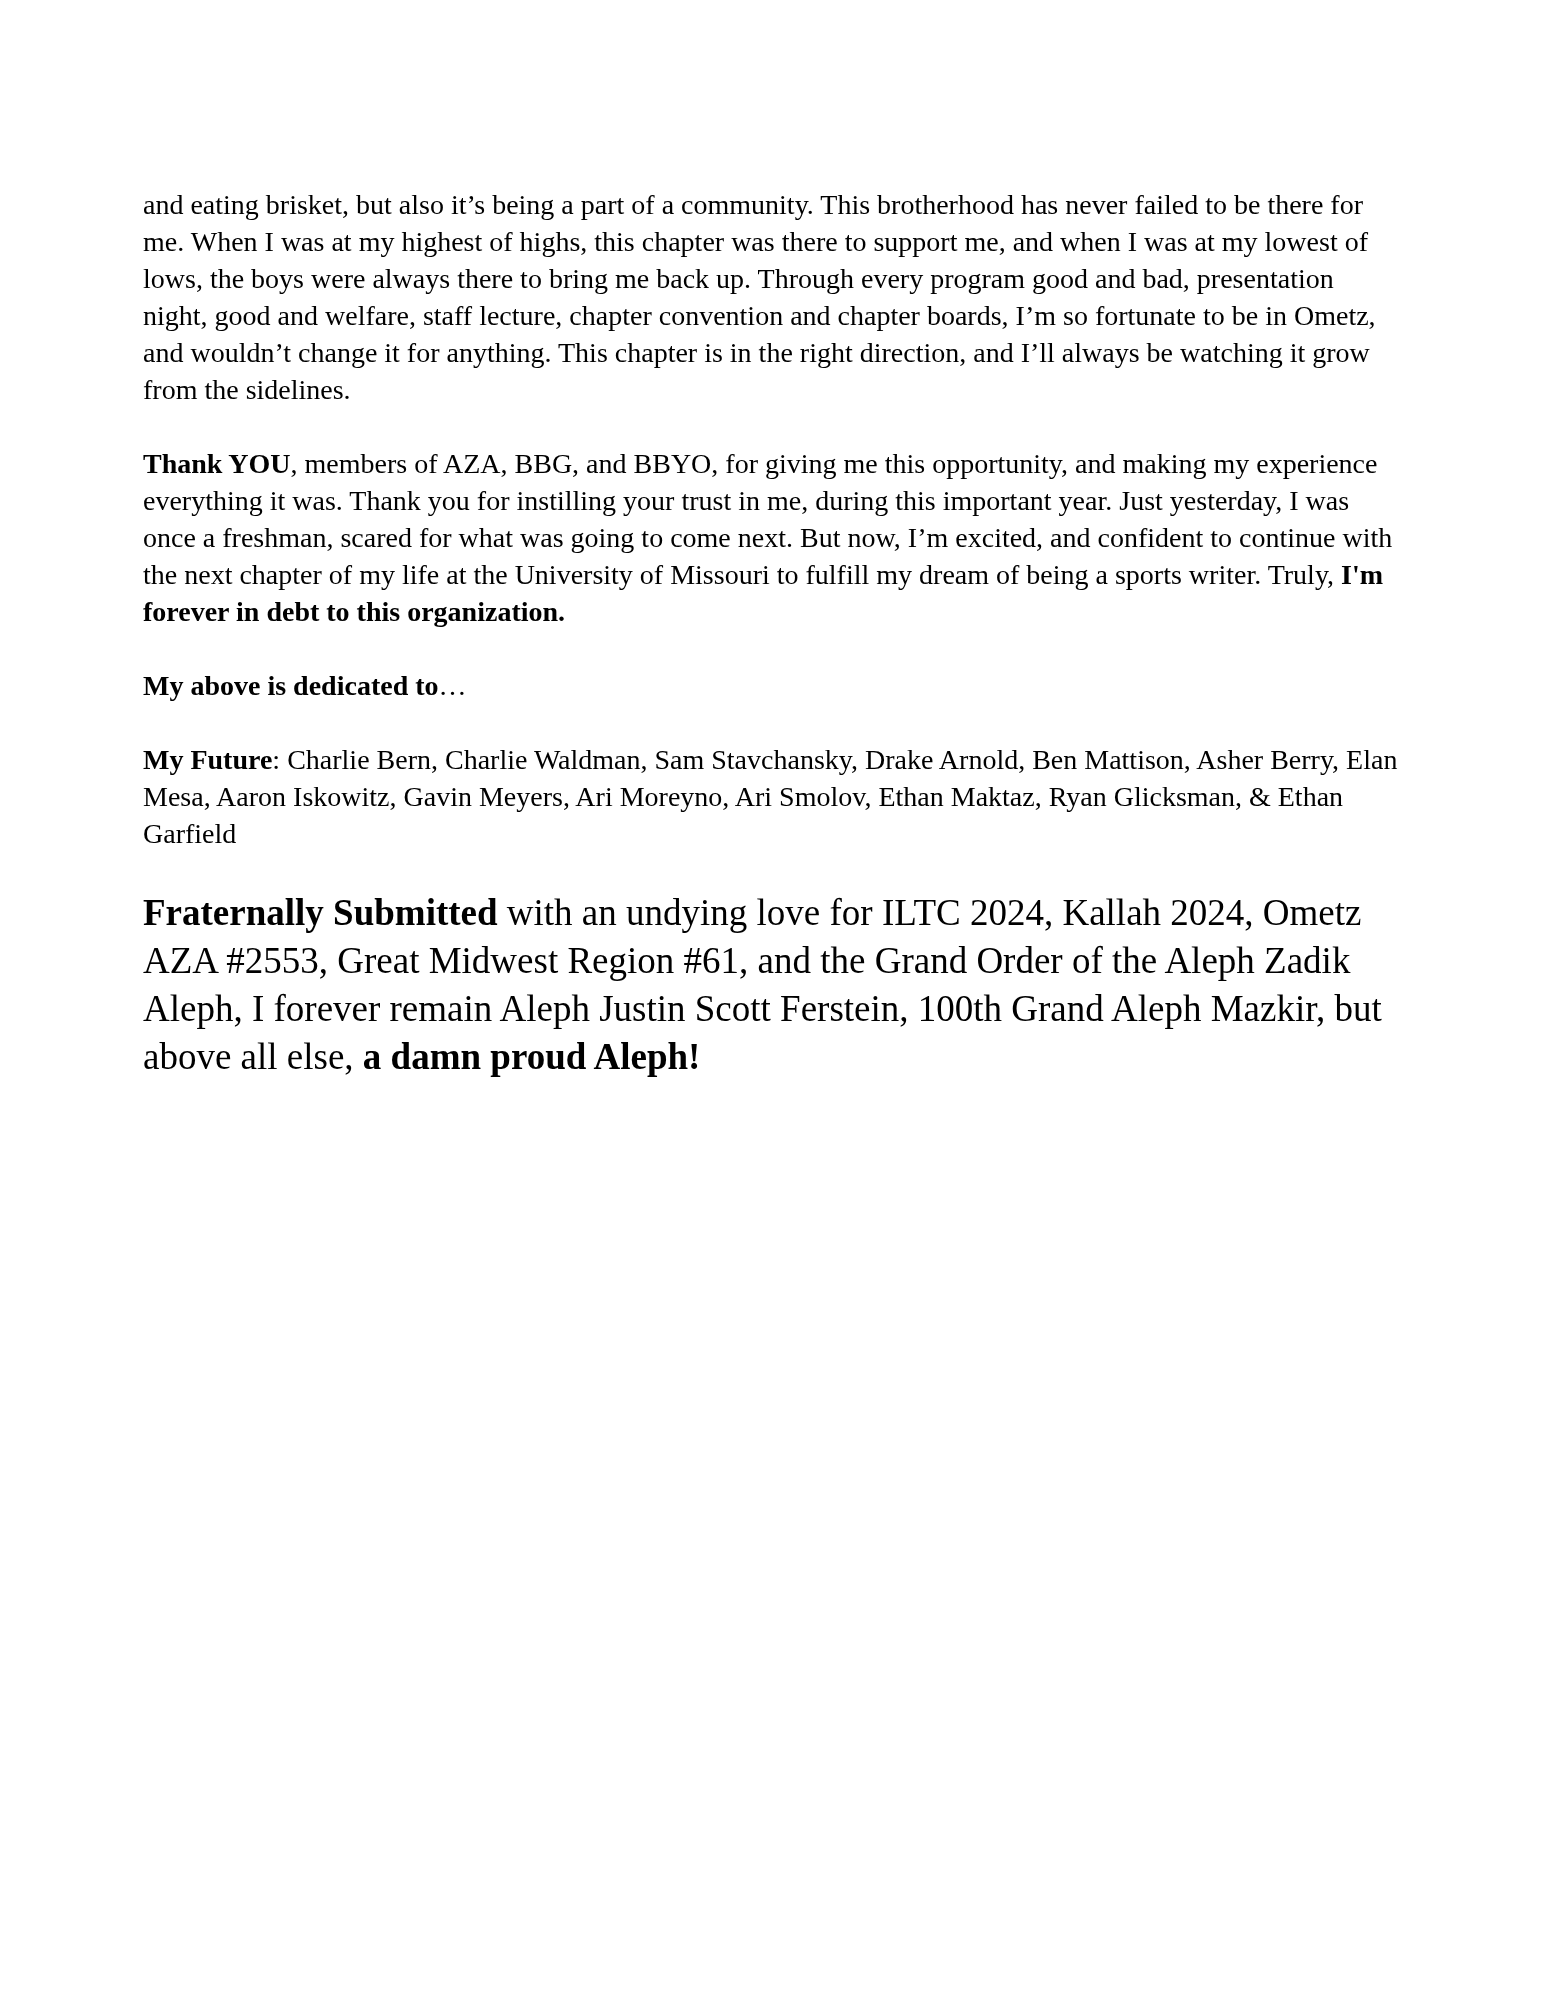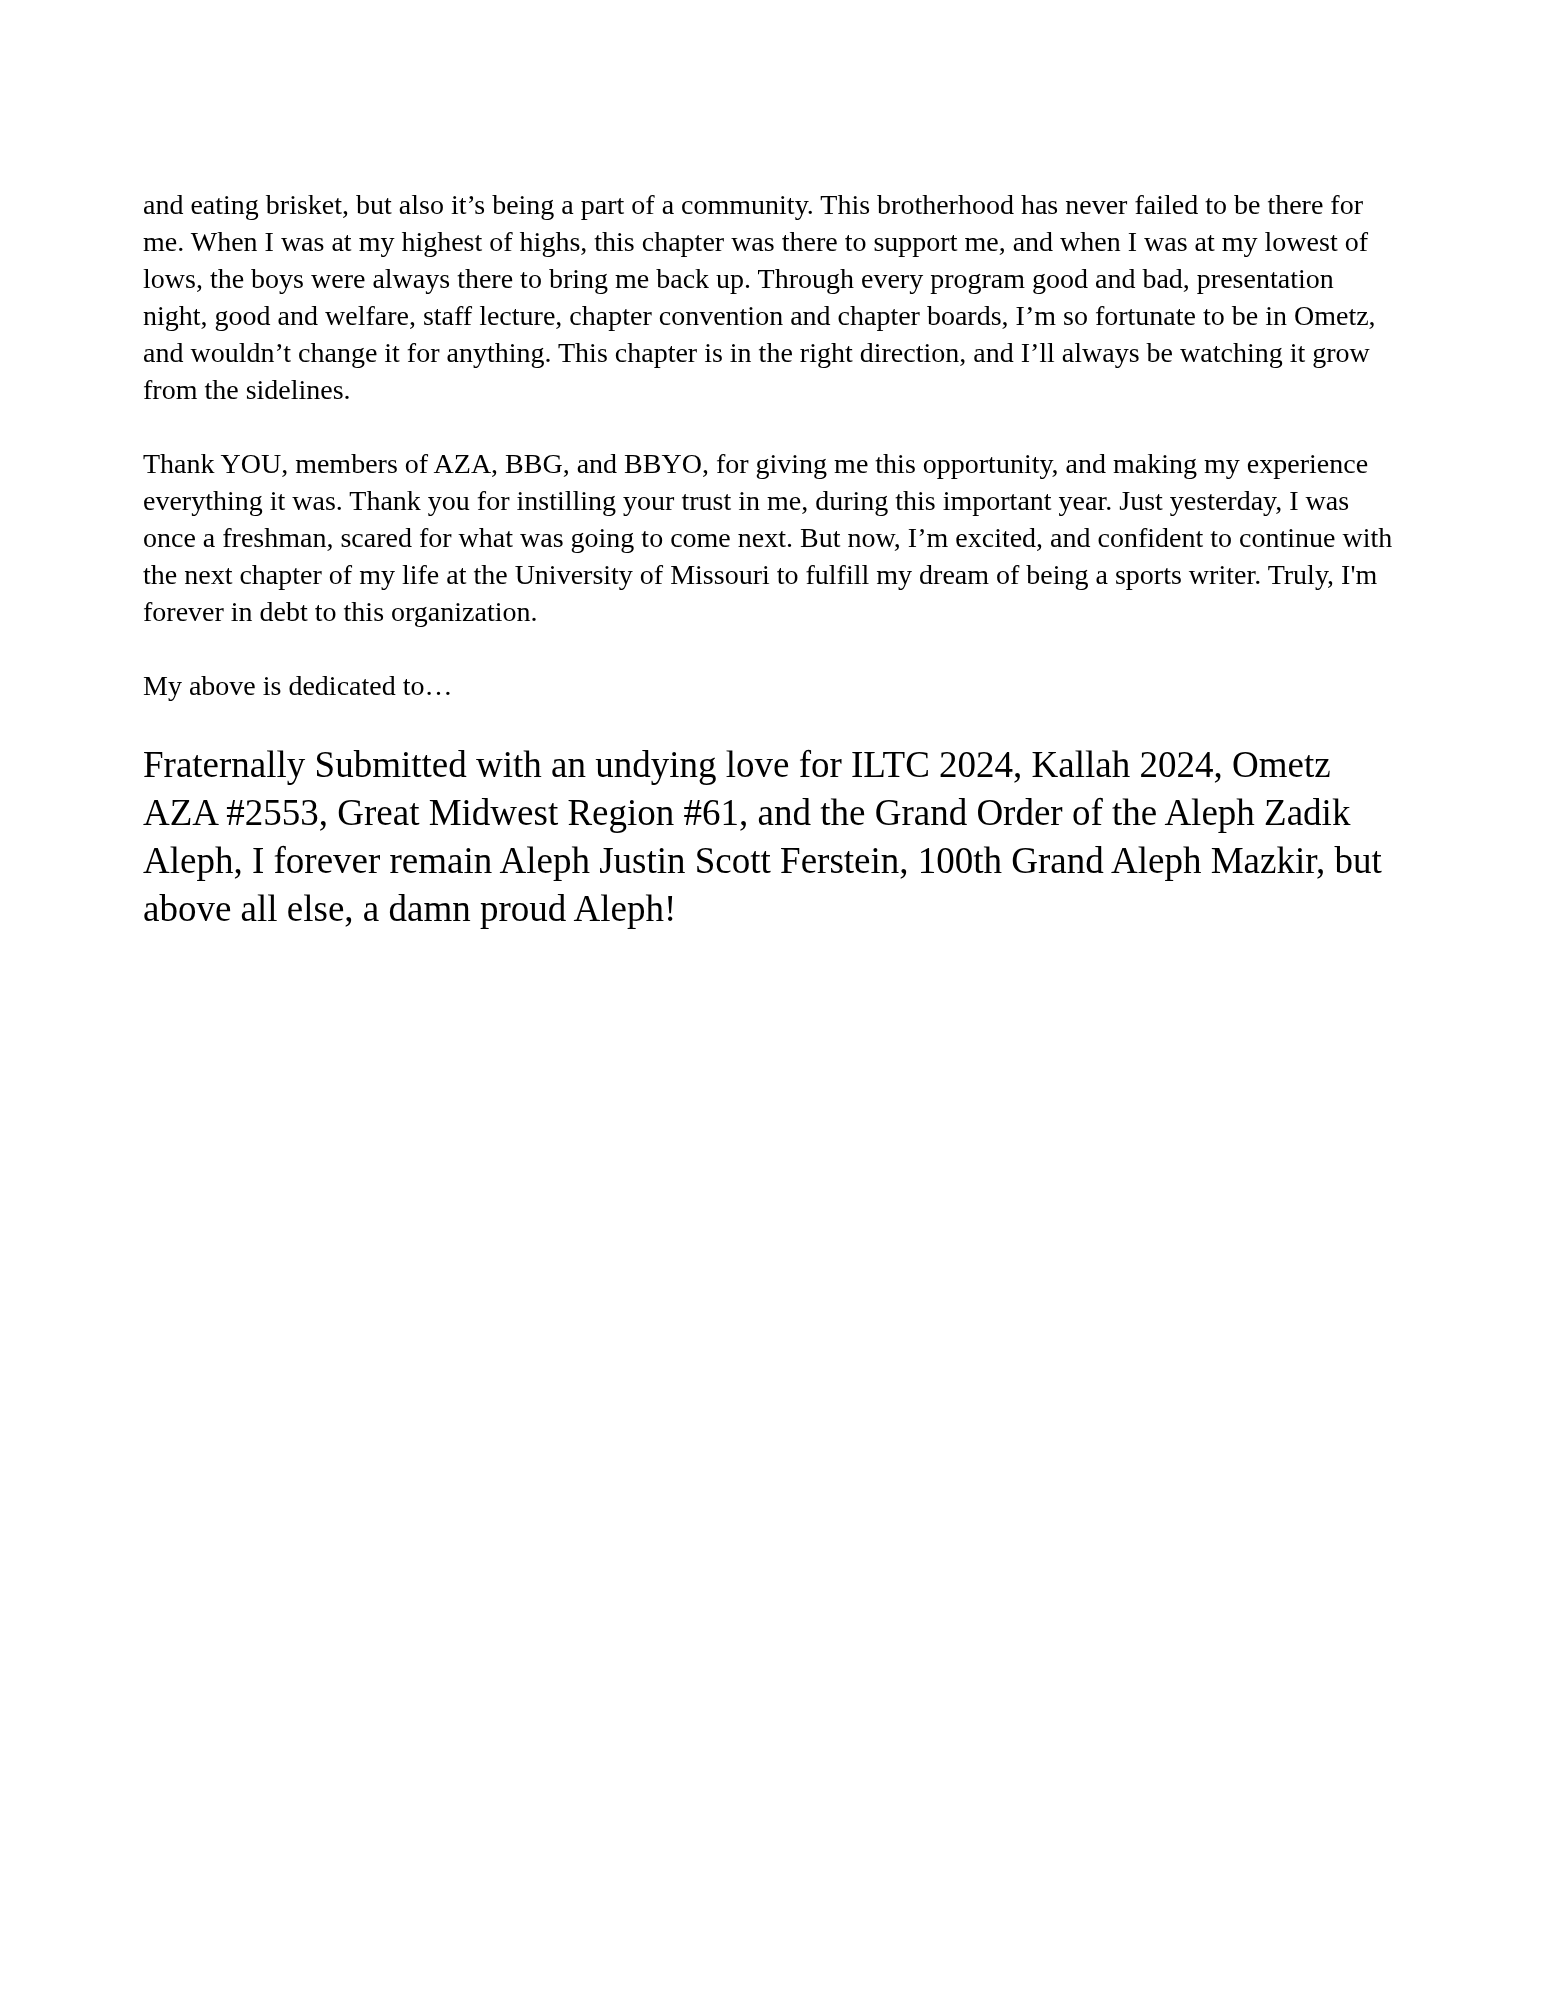--- a/index.html
+++ b/index.html
@@ -28,26 +28,27 @@
   .doc-content p {
     margin: 0 0 37px 0;
     padding: 0;
   }
   .doc-content p.large {
     font-size: 37px;
     line-height: 48px;
     margin-top: 37px;
   }
   .b {
-    font-weight: normal;
+    font-weight: bold;
   }
 </style>
 </head>
 <body>
 
 <div class="page" style="background: rgb(255, 255, 255);">
   <div class="doc-content" id="doc-content" style="color: rgb(0, 0, 0);">
       <p><span>and eating brisket, but also it’s being a part of a community. This brotherhood has never failed to be there for me. When I was at my highest of highs, this chapter was there to support me, and when I was at my lowest of lows, the boys were always there to bring me back up. Through every program good and bad, presentation night, good and welfare, staff lecture, chapter convention and chapter boards, I’m so fortunate to be in Ometz, and wouldn’t change it for anything. This chapter is in the right direction, and I’ll always be watching it grow from the sidelines.</span></p>
       <p><span class="b">Thank YOU</span><span>, members of AZA, BBG, and BBYO, for giving me this opportunity, and making my experience everything it was. Thank you for instilling your trust in me, during this important year. Just yesterday, I was once a freshman, scared for what was going to come next. But now, I’m excited, and confident to continue with the next chapter of my life at the University of Missouri to fulfill my dream of being a sports writer. Truly, </span><span class="b">I'm forever in debt to this organization.</span></p>
       <p><span class="b">My above is dedicated to</span><span>…</span></p>
+      <p><span class="b">My Future</span><span>: Charlie Bern, Charlie Waldman, Sam Stavchansky, Drake Arnold, Ben Mattison, Asher Berry, Elan Mesa, Aaron Iskowitz, Gavin Meyers, Ari Moreyno, Ari Smolov, Ethan Maktaz, Ryan Glicksman, &amp; Ethan Garfield</span></p>
       <p class="large"><span class="b">Fraternally Submitted</span><span> with an undying love for ILTC 2024, Kallah 2024, Ometz AZA #2553, Great Midwest Region #61, and the Grand Order of the Aleph Zadik Aleph, I forever remain Aleph Justin Scott Ferstein, 100th Grand Aleph Mazkir, but above all else, </span><span class="b">a damn proud Aleph!</span></p>
     </div>
 </div>
 
 </body></html>

